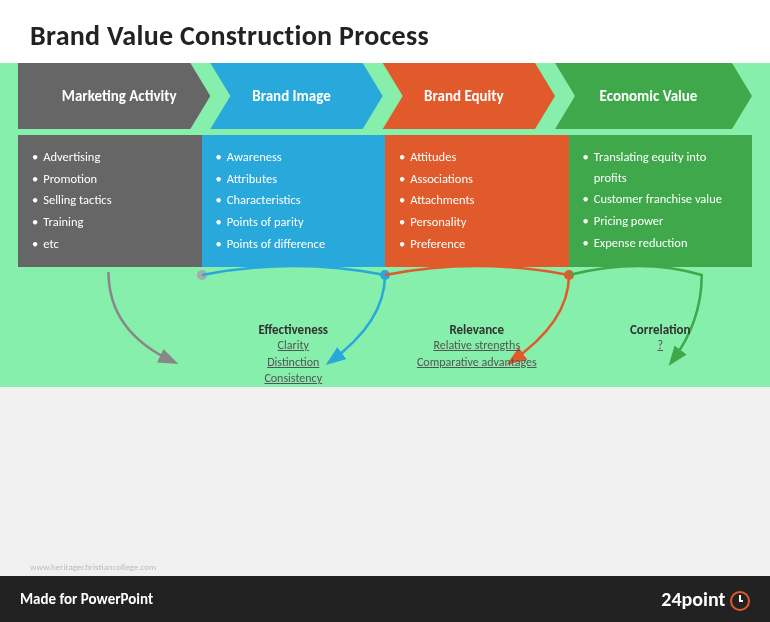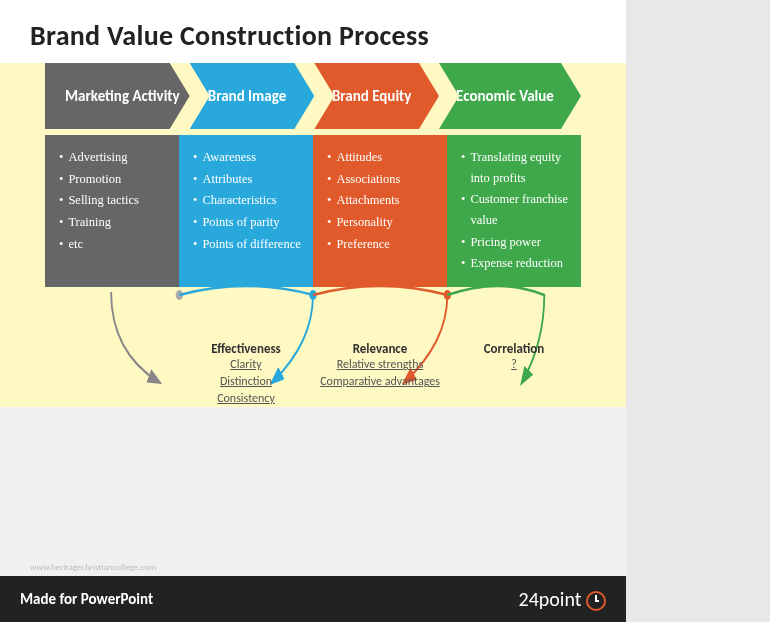--- a/index.html
+++ b/index.html
@@ -6,42 +6,42 @@
     body {
       width: 770px;
       height: 622px;
       background: #e8e8e8;
       font-family: 'Calibri', 'Segoe UI', Arial, sans-serif;
       overflow: hidden;
       position: relative;
     }
 
     .slide-container {
-      width: 626px;
+      width: 770px;
       height: 622px;
       background: #f0f0f0;
       position: relative;
     }
 
     
     .slide-header {
       padding: 18px 30px 10px 30px;
       background: white;
     }
     .slide-title {
       font-size: 28px;
       font-weight: bold;
       color: #222;
       letter-spacing: 0.3px;
     }
 
     
     .main-area {
-      background: #fef9c3;
-      padding: 0 35px;
+      background: #86efac;
+      padding: 0 8px;
     }
 
     
     .arrow-row {
       display: flex;
       align-items: stretch;
       height: 66px;
       margin: 0 10px;
       position: relative;
     }
@@ -93,21 +93,20 @@
       margin: 6px 10px 0 10px;
       gap: 0;
     }
 
     .content-box {
       padding: 12px 10px 12px 14px;
       font-size: 12.5px;
       line-height: 1.65;
       color: white;
       flex: 1;
-      font-family: Liberation Serif, serif;
     }
 
     .box-marketing {
       background: #666;
       color: white;
     }
     .box-brand-image {
       background: #29a8dc;
     }
     .box-brand-equity {
@@ -181,21 +180,21 @@
     .footer-watermark {
       position: absolute;
       bottom: 50px;
       left: 30px;
       font-size: 9px;
       color: #bbb;
     }
 
     .brand24 {
       font-size: 20px;
-      font-weight: normal;
+      font-weight: bold;
       color: white;
     }
     .brand24 span {
       color: #e05a2b;
     }
 
     .clock-icon {
       display: inline-block;
       width: 20px;
       height: 20px;

